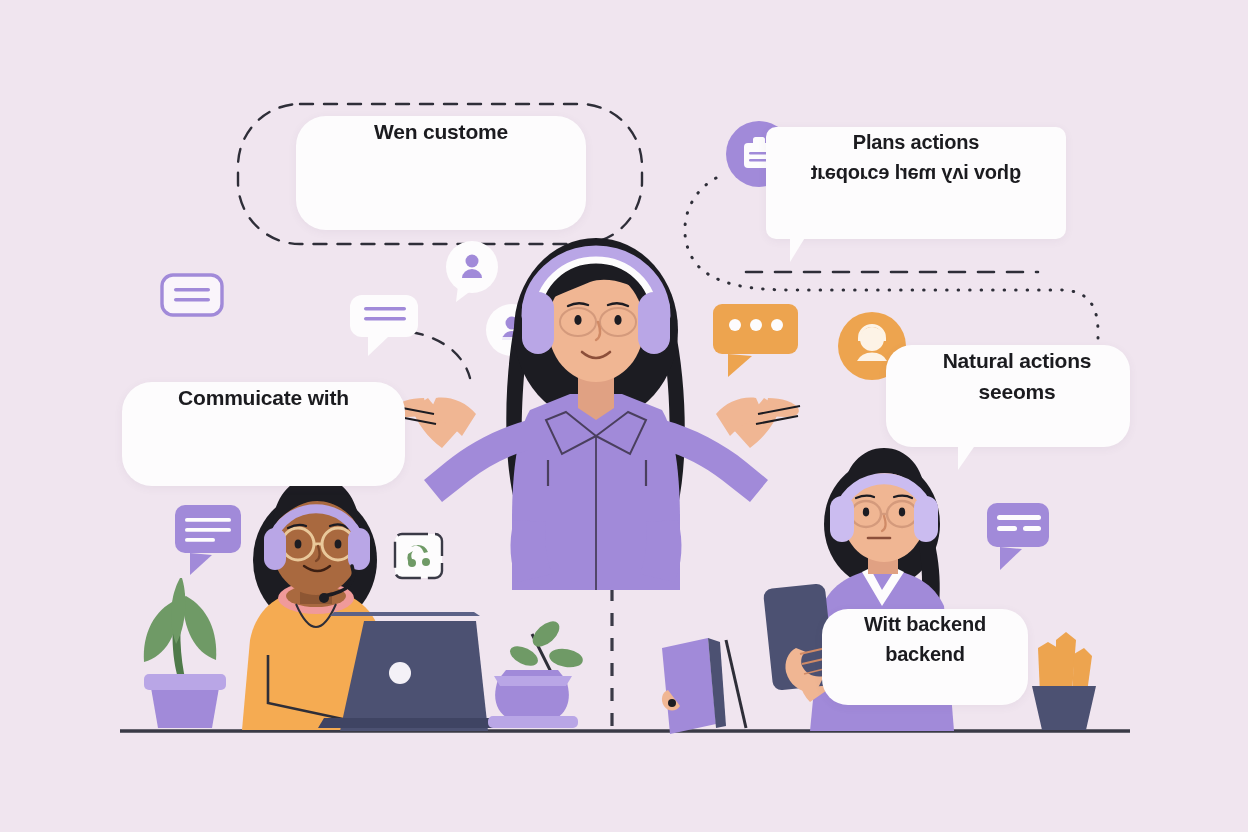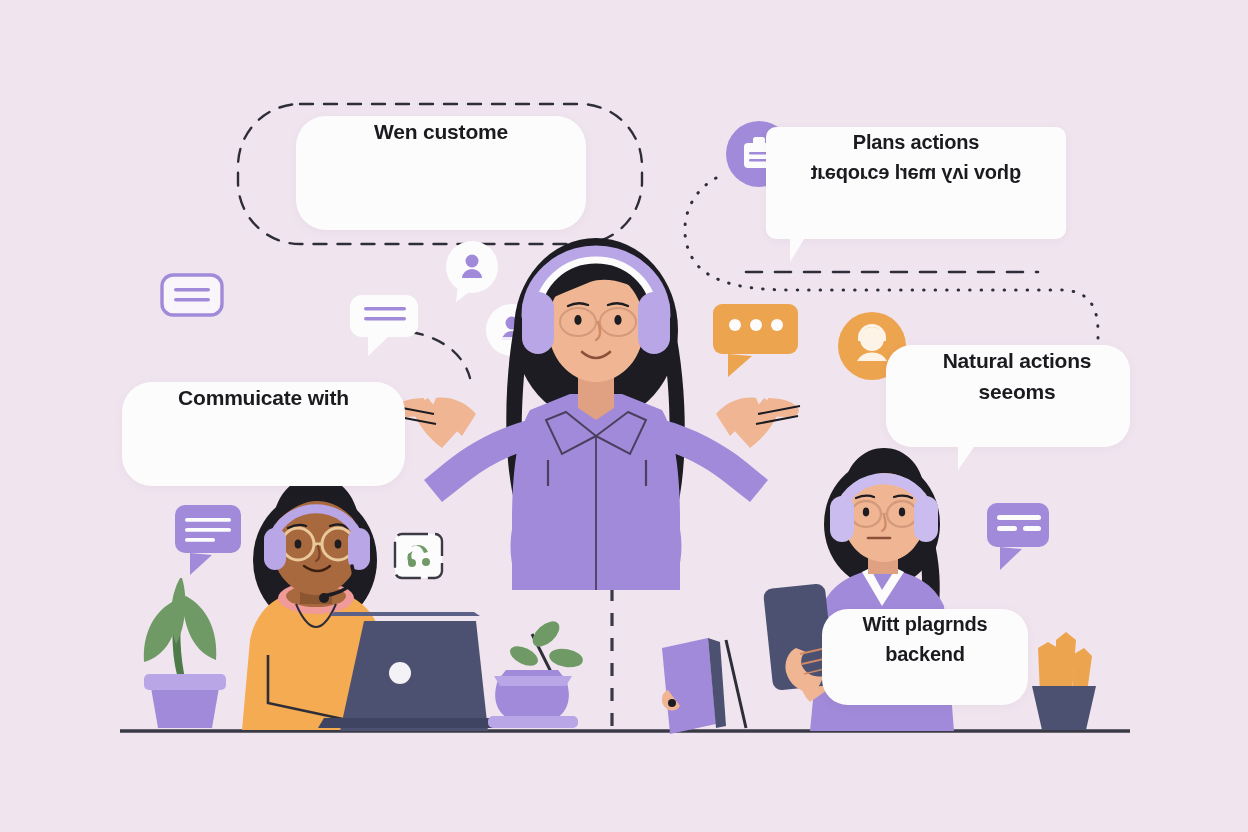--- a/index.html
+++ b/index.html
@@ -317,17 +317,17 @@
     <span class="line">Commuicate with</span>
   </div>
 
   <div class="bubble" id="b-right" style="left:886px;top:345px;width:226px;height:102px;font-size:21px;line-height:31px;border-radius:26px;padding-left:18px;">
     <span class="line">Natural actions</span>
     <span class="line">seeoms</span>
   </div>
   <div class="tail" style="left:958px;top:444px;border-top:26px solid #fdfcfd;border-right:18px solid transparent;border-left:0;"></div>
 
   <div class="bubble" id="b-bottomright" style="left:822px;top:609px;width:206px;height:96px;font-size:20px;line-height:30px;border-radius:26px;">
-    <span class="line">Witt plagrnds</span>
+    <span class="line">Witt backend</span>
     <span class="line">backend</span>
   </div>
 
 </div>
 
 </body></html>

